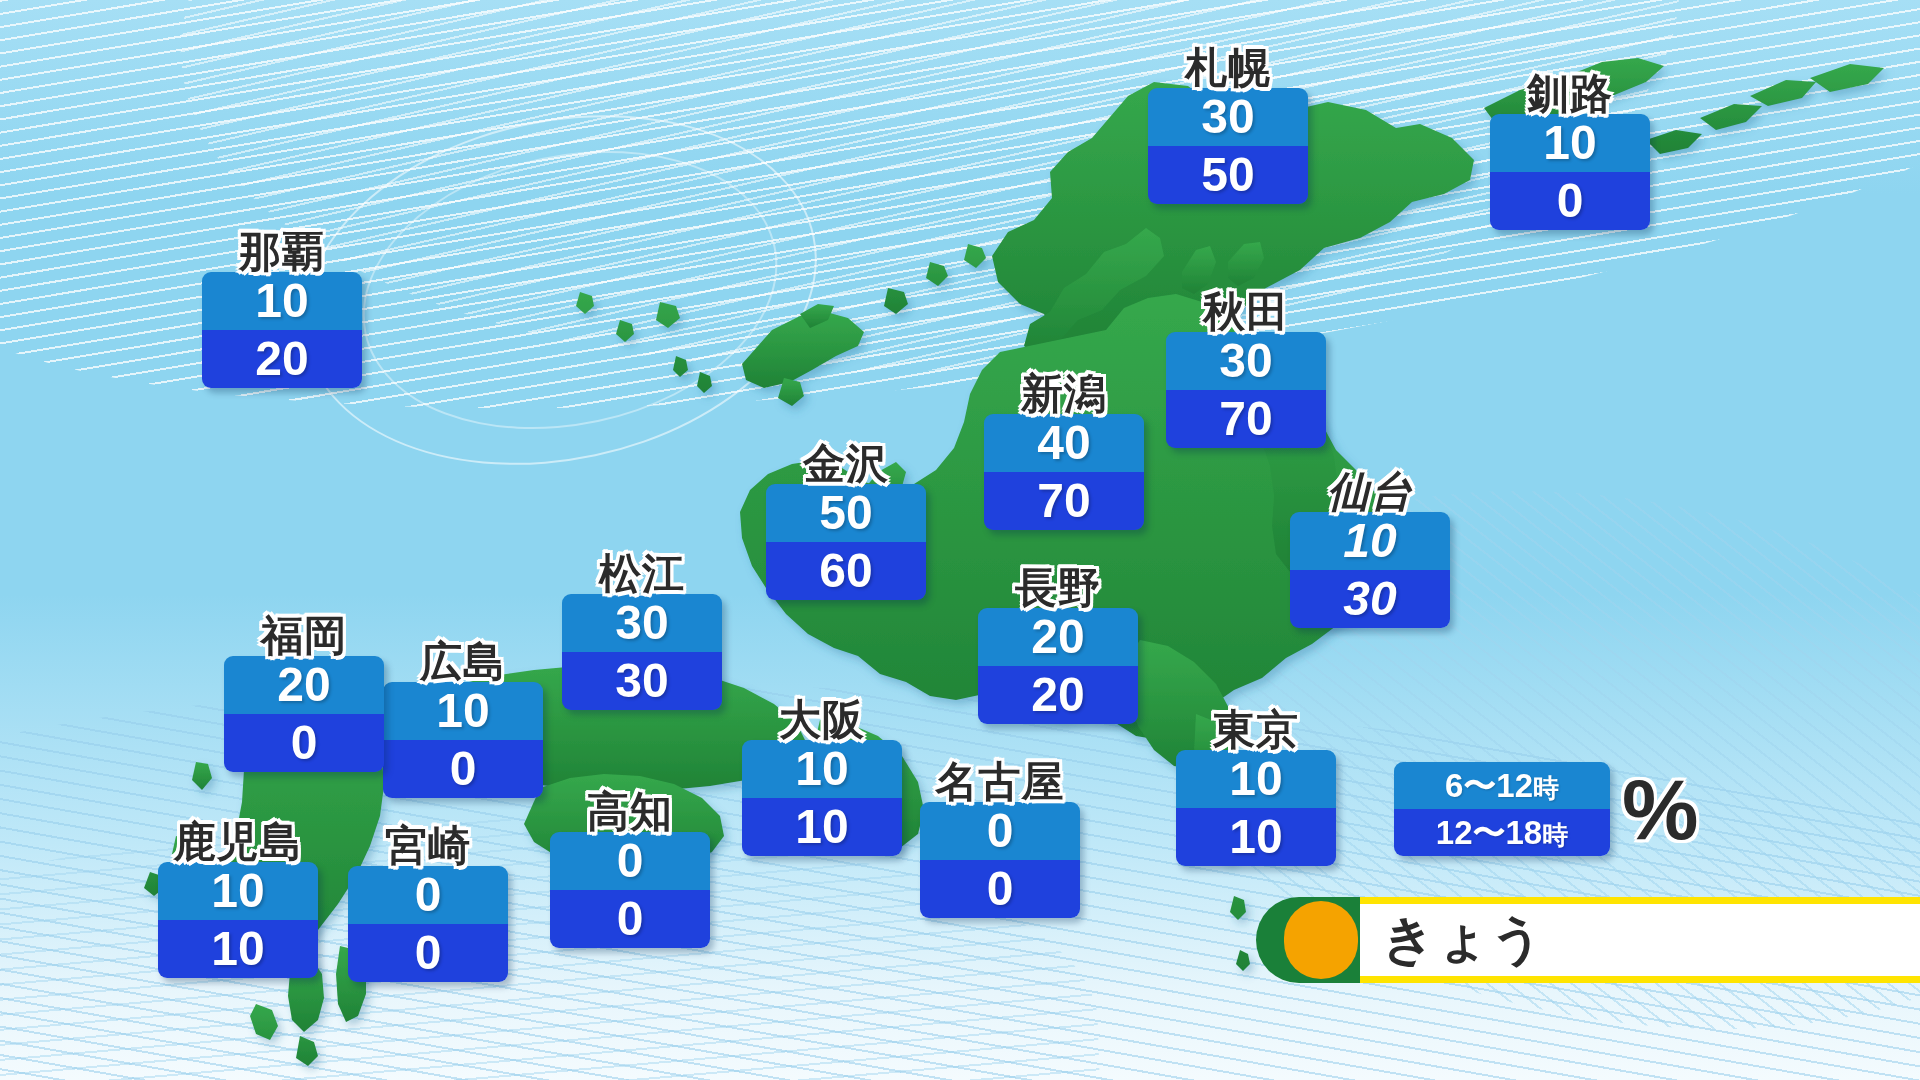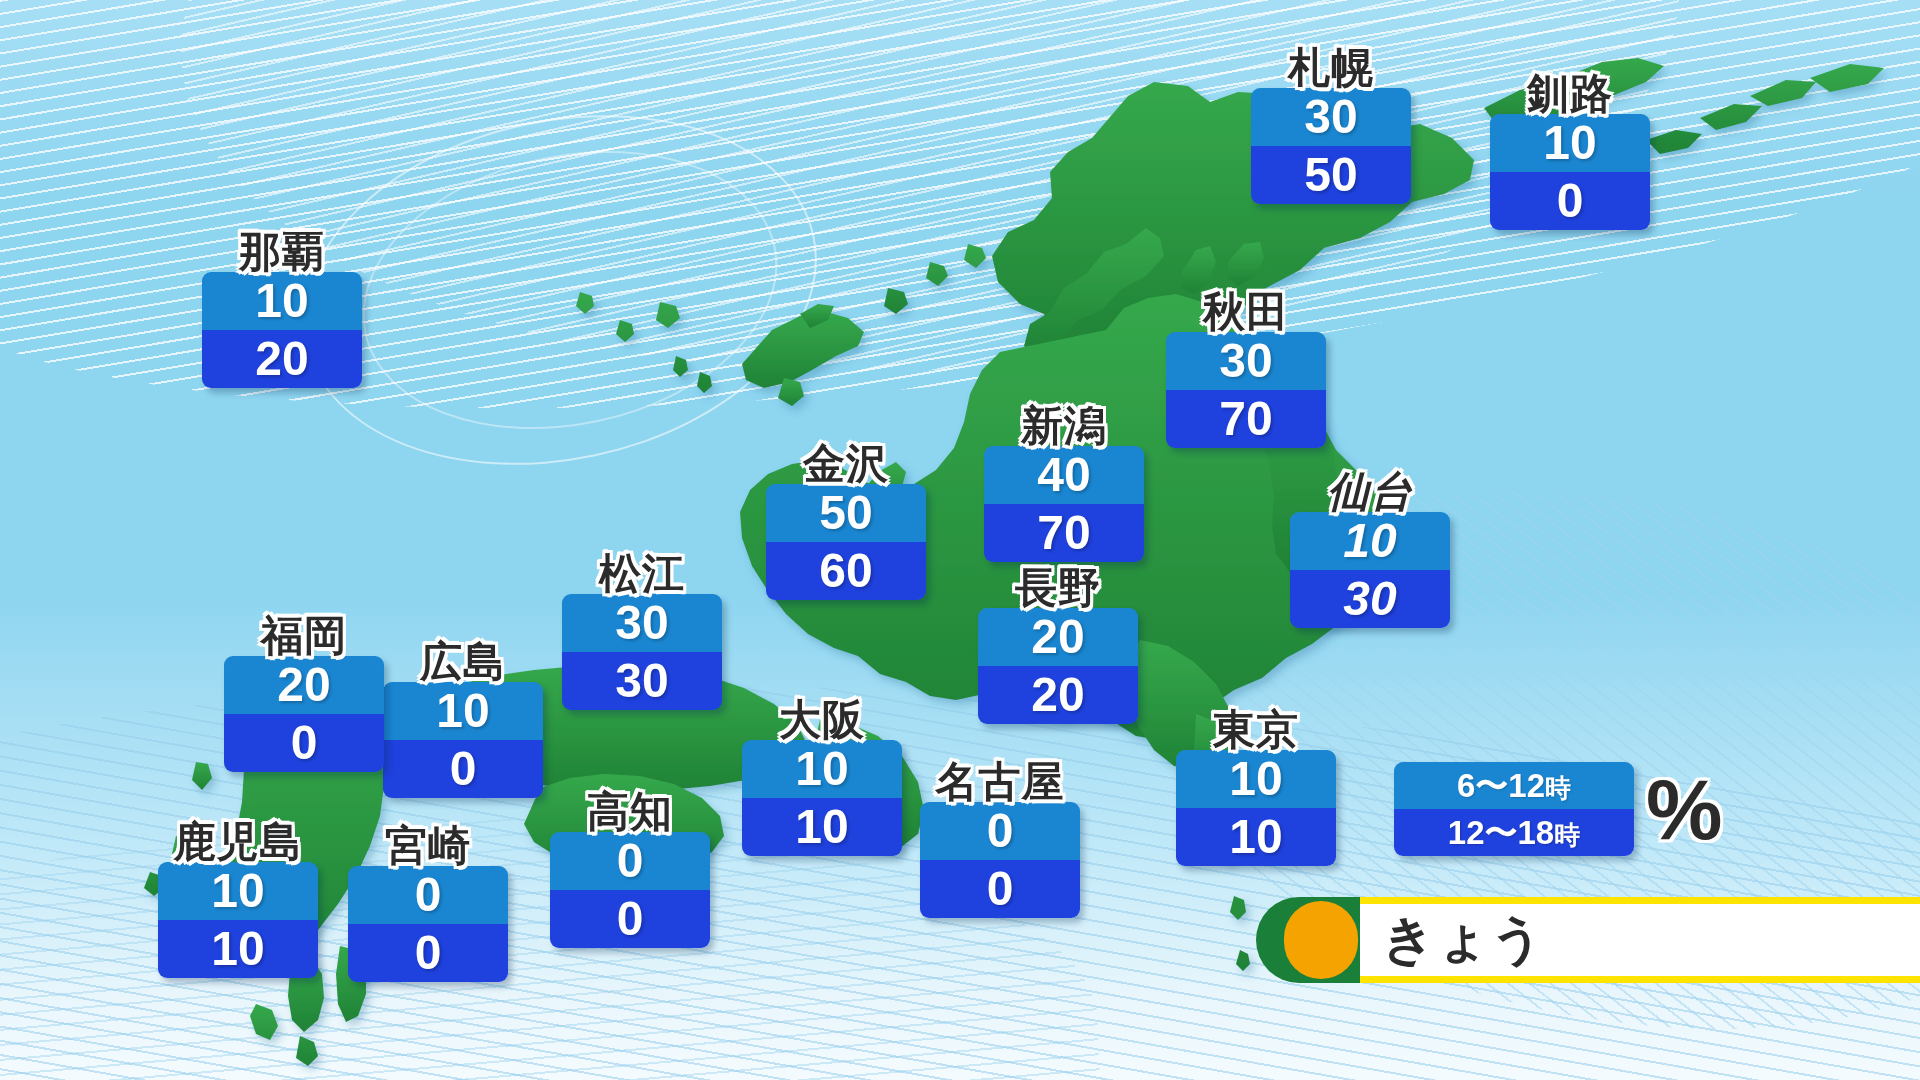--- a/index.html
+++ b/index.html
@@ -96,21 +96,21 @@
     font-size:48px; font-weight:bold; color:#fff;
     text-shadow:2px 2px 3px rgba(0,0,0,.22);
     letter-spacing:0px;
   }
   .pop-am { background:#1a86d1; }
   .pop-pm { background:#1f41dd; }
 
   
   #legend { position:absolute; display:flex; align-items:center; }
   .legend-box {
-    border-radius:9px; overflow:hidden; width:240px;
+    border-radius:9px; overflow:hidden; width:216px;
     box-shadow:4px 5px 6px rgba(0,40,80,.28);
   }
   .legend-row {
     height:47px; line-height:47px; text-align:center;
     font-size:33px; font-weight:bold; color:#fff;
     text-shadow:1px 1px 2px rgba(0,0,0,.2);
     white-space:nowrap;
   }
   .legend-row .unit { font-size:26px; }
   .legend-am { background:#1a86d1; }
@@ -223,21 +223,21 @@
       <path d="M660 302 l16 4 4 12 -12 10 -12 -8 z M620 320 l12 4 2 10 -9 8 -9 -8 z M580 292 l12 4 2 10 -9 8 -9 -8 z M676 356 l10 4 2 10 -8 7 -7 -7 z M700 372 l10 4 2 10 -8 7 -7 -7 z"></path>
       <path d="M888 288 l16 4 4 12 -12 10 -12 -8 z M930 262 l14 4 4 10 -10 10 -12 -8 z M968 244 l14 4 4 10 -10 10 -12 -8 z"></path>
 
       <path d="M862 492 l16 -20 18 -10 10 10 -6 22 -14 18 -16 6 -8 -12 z"></path>
 
       <path d="M1182 272 l14 -22 14 -4 6 16 -8 22 -14 10 -12 -6 z"></path>
       <path d="M1228 262 l16 -18 16 -2 4 16 -10 20 -16 8 -10 -8 z"></path>
     </g>
   </svg>
 
-  <div class="city" style="left:1251px; top:46px;">
+  <div class="city" style="left:1148px; top:46px;">
     <div class="city-name">札幌</div>
     <div class="pop-box">
       <div class="pop-row pop-am">30</div>
       <div class="pop-row pop-pm">50</div>
     </div>
   </div>
 
   <div class="city" style="left:1490px; top:72px;">
     <div class="city-name">釧路</div>
     <div class="pop-box">
@@ -247,21 +247,21 @@
   </div>
 
   <div class="city" style="left:1166px; top:290px;">
     <div class="city-name">秋田</div>
     <div class="pop-box">
       <div class="pop-row pop-am">30</div>
       <div class="pop-row pop-pm">70</div>
     </div>
   </div>
 
-  <div class="city" style="left:984px; top:372px;margin-top:32px;">
+  <div class="city" style="left:984px; top:372px;">
     <div class="city-name">新潟</div>
     <div class="pop-box">
       <div class="pop-row pop-am">40</div>
       <div class="pop-row pop-pm">70</div>
     </div>
   </div>
 
   <div class="city" style="left:1290px; top:470px;font-style:italic;">
     <div class="city-name">仙台</div>
     <div class="pop-box">

